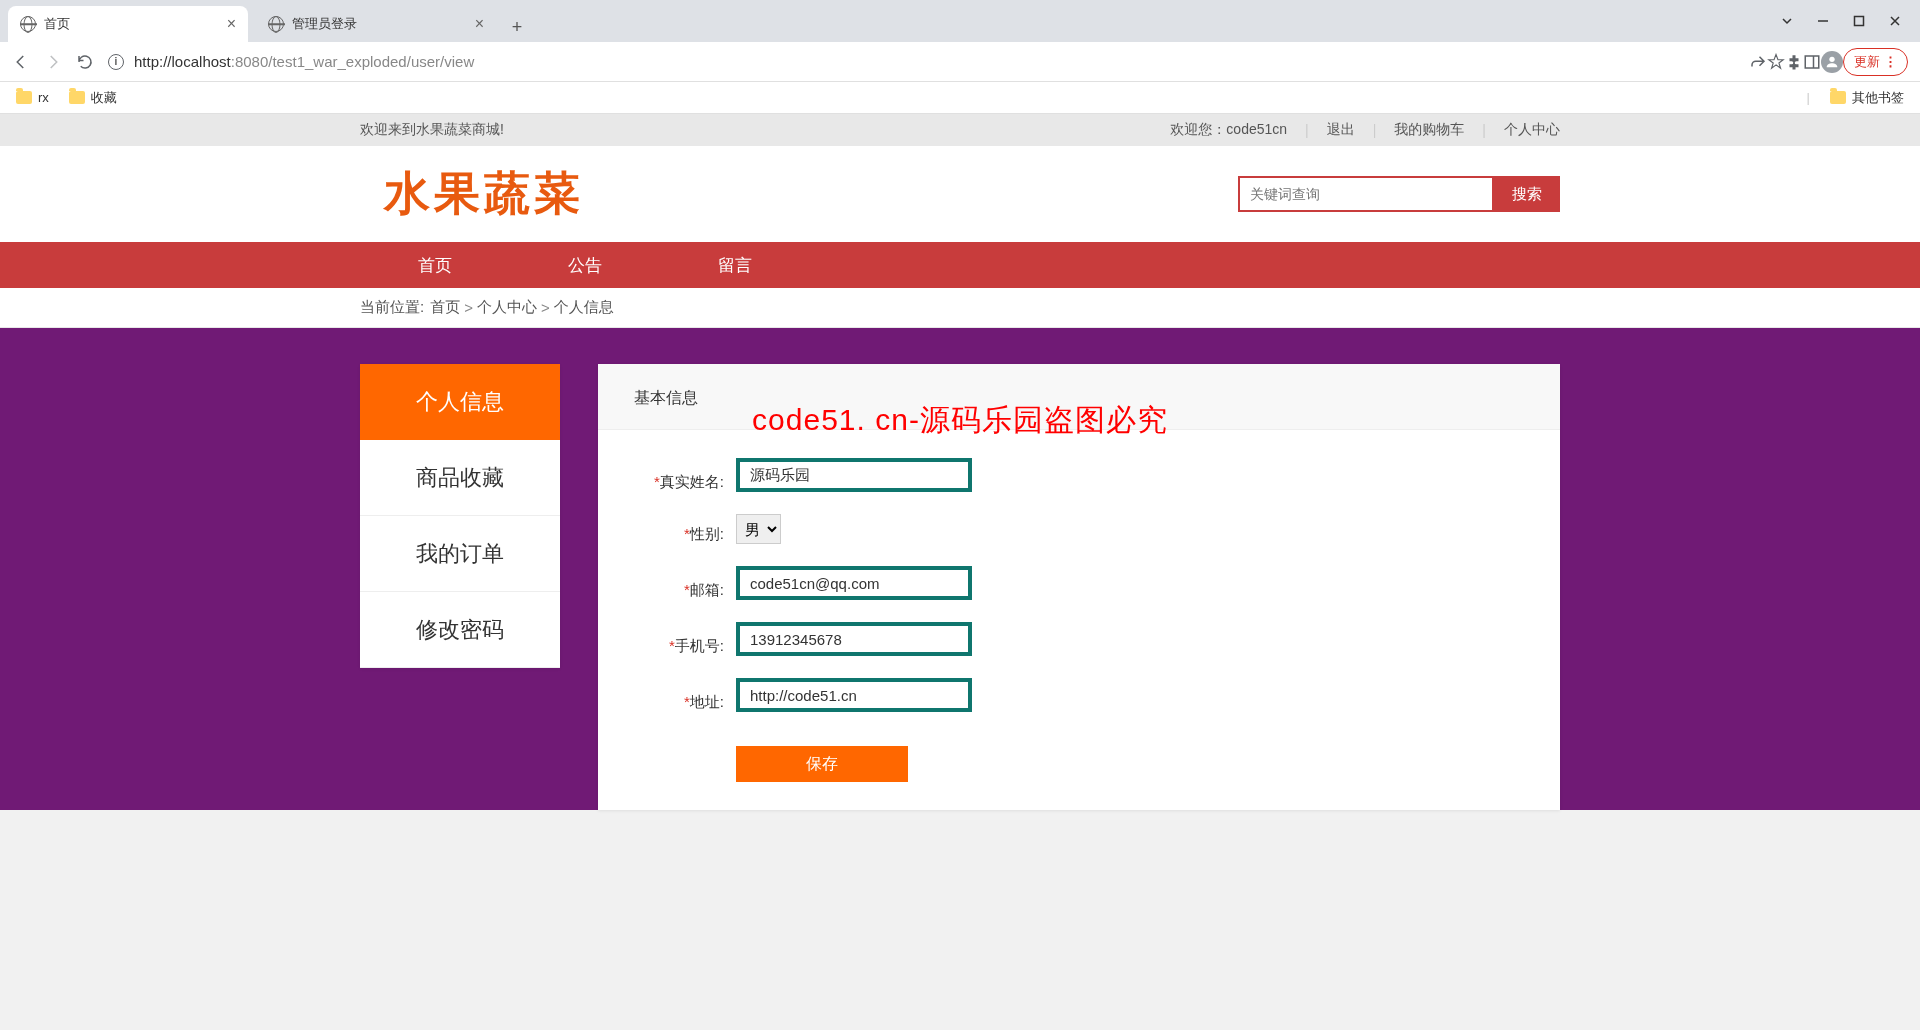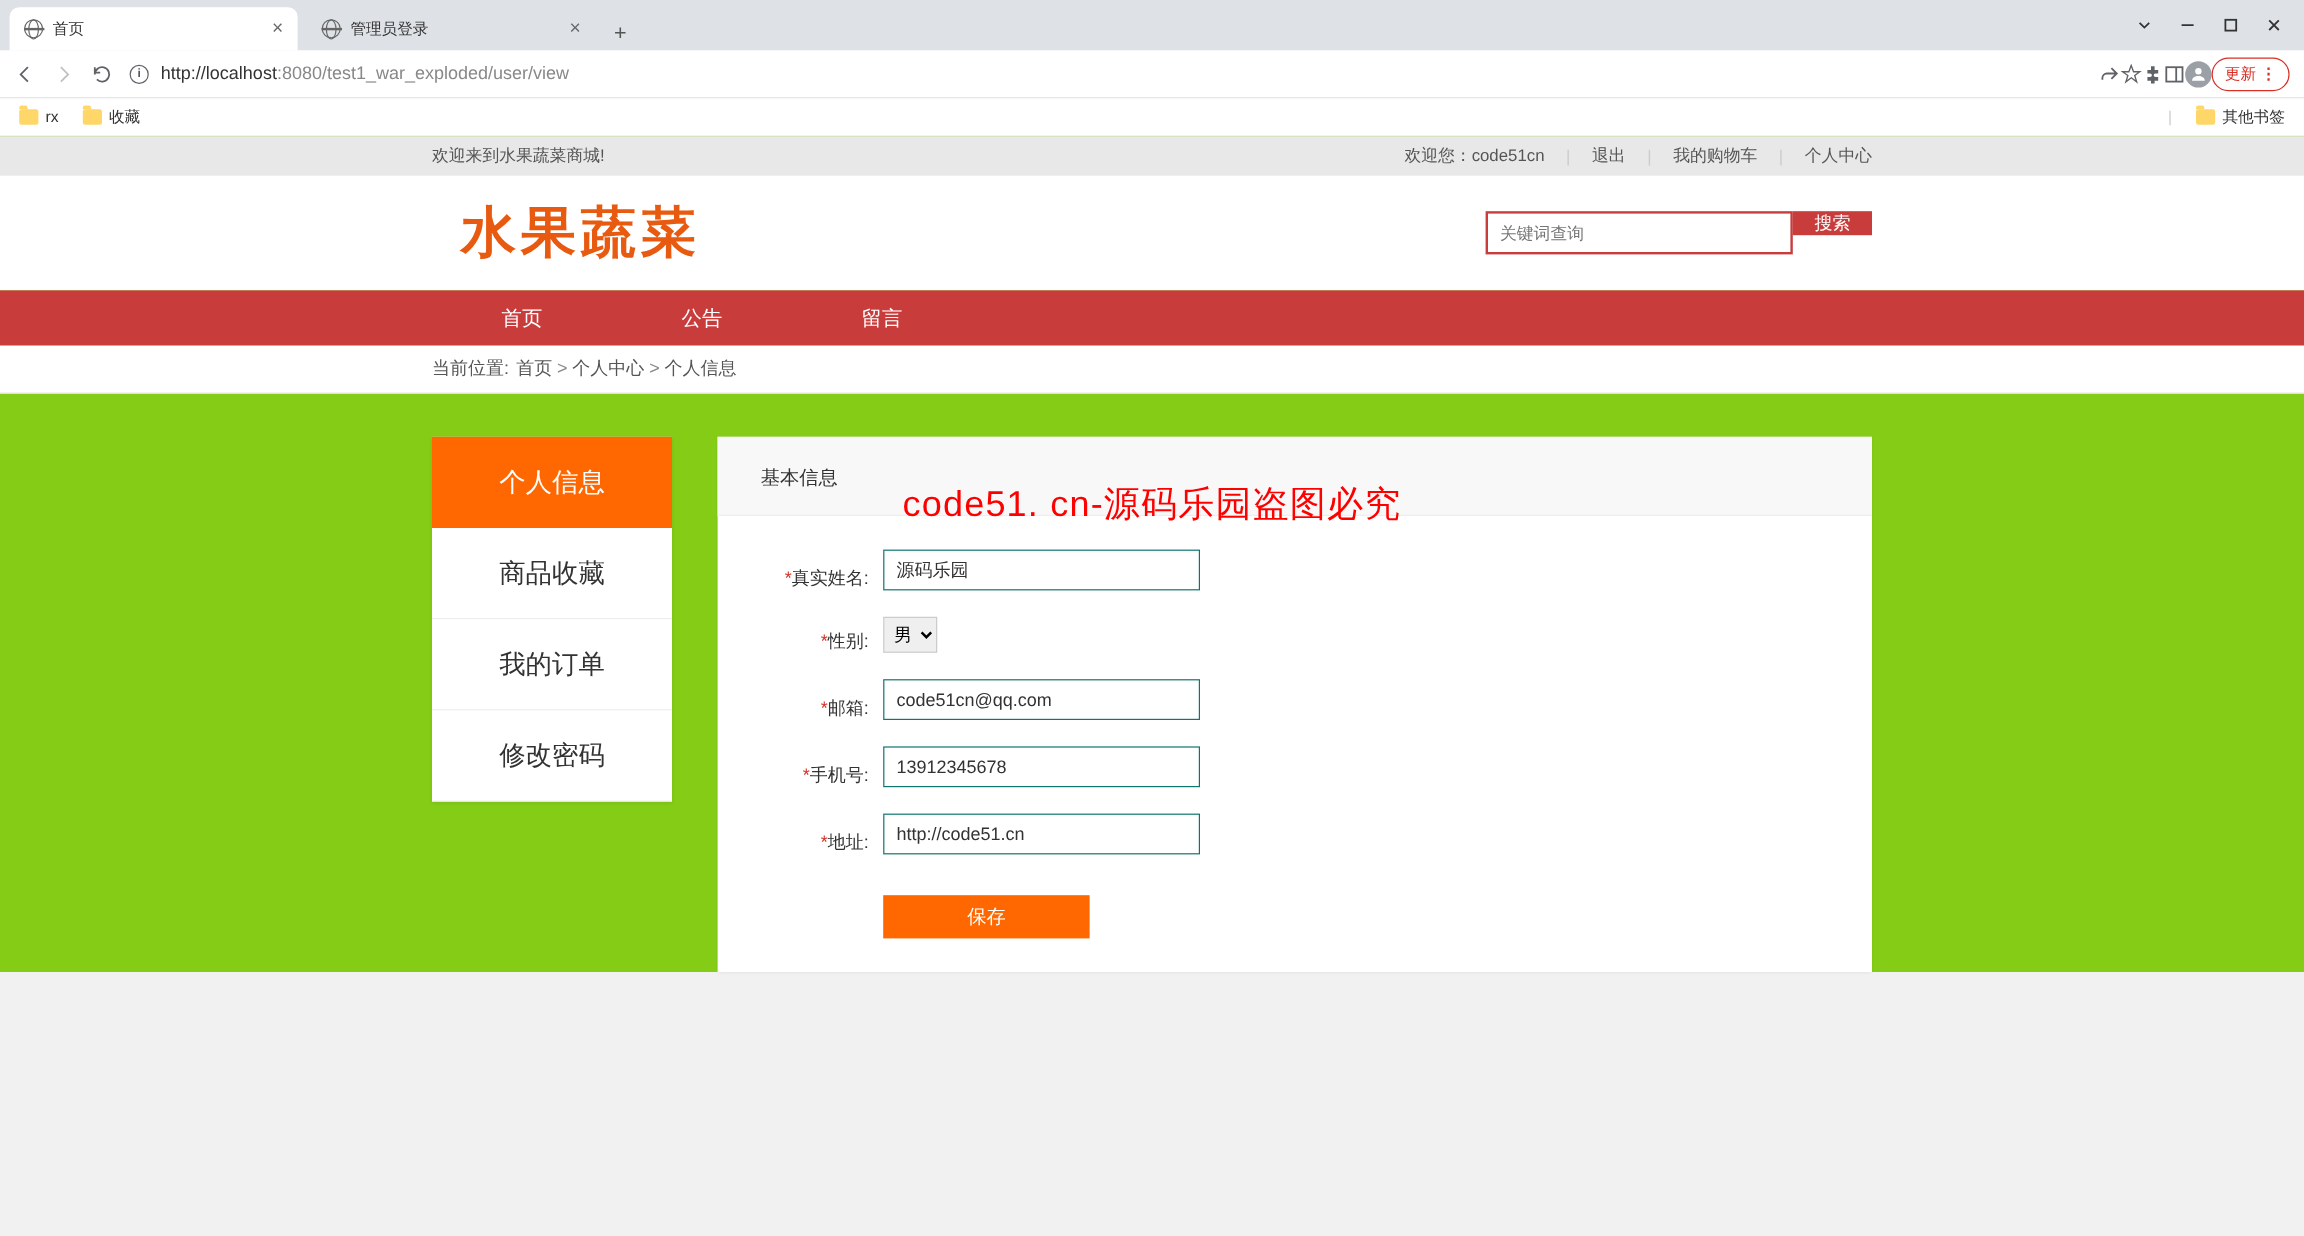--- a/index.html
+++ b/index.html
@@ -21,50 +21,50 @@
 .url-host{color:#333}
 .url-path{color:#888}
 .bar-right{display:flex;align-items:center;}
 .bar-icon{width:18px;height:18px;cursor:pointer;color:#5f6368}
 .update-btn{border:1px solid #d93025;color:#d93025;padding:4px 10px;border-radius:14px;font-size:13px;cursor:pointer;display:flex;align-items:center;gap:4px}
 .bookmarks{background:#fff;height:32px;display:flex;align-items:center;padding:0 16px;gap:20px;font-size:13px;color:#333;border-bottom:1px solid #e0e0e0}
 .bm-item{display:flex;align-items:center;gap:6px;cursor:pointer}
 .folder{width:16px;height:13px;background:#ffd768;border-radius:2px;position:relative}
 .folder:before{content:"";position:absolute;top:-3px;left:0;width:7px;height:3px;background:#ffd768;border-radius:2px 2px 0 0}
 .bm-right{margin-left:auto;display:flex;align-items:center;gap:6px}
-.page{background:#84cc16}
+.page{background:#701a75}
 .topbar{background:#e8e8e8;height:32px}
 .topbar-in{width:1200px;margin:0 auto;display:flex;align-items:center;height:100%;font-size:14px;color:#555}
 .topbar-right{margin-left:auto;display:flex;align-items:center;gap:0}
 .tb-link{padding:0 18px;cursor:pointer;color:#555}
 .tb-sep{color:#ccc}
 .header{background:#fff;height:96px}
 .header-in{width:1200px;margin:0 auto;display:flex;align-items:center;height:100%}
 .logo{font-size:46px;color:#e85a0f;font-family:"STKaiti","KaiTi",serif;font-weight:600;letter-spacing:4px;margin-left:24px}
 .search-box{margin-left:auto;display:flex}
 .search-input{width:256px;height:36px;border:2px solid #c83c3c;padding:0 10px;font-size:14px;outline:none}
-.search-btn{width:66px;height:20px;background:#c83c3c;color:#fff;border:none;font-size:15px;cursor:pointer}
+.search-btn{width:66px;height:36px;background:#c83c3c;color:#fff;border:none;font-size:15px;cursor:pointer}
 .navbar{background:#c83c3c;height:46px}
 .navbar-in{width:1200px;margin:0 auto;display:flex;height:100%}
 .nav-item{padding:0 58px;display:flex;align-items:center;color:#fff;font-size:17px;cursor:pointer}
 .crumb{background:#fff;height:40px;border-bottom:1px solid #e8e8e8}
 .crumb-in{width:1200px;margin:0 auto;display:flex;align-items:center;height:100%;font-size:15px;color:#555}
 .crumb-link{cursor:pointer}
 .crumb-sep{margin:0 4px;color:#888}
 .content{width:1200px;margin:36px auto 0;display:flex;gap:38px;align-items:flex-start}
 .side{width:200px;background:#fff;box-shadow:0 1px 3px rgba(0,0,0,0.08)}
 .side-item{height:76px;display:flex;align-items:center;justify-content:center;font-size:22px;color:#333;cursor:pointer;border-bottom:1px solid #eee}
 .side-item.active{background:#ff6700;color:#fff;border:none}
 .main{flex:1;background:#fff;box-shadow:0 1px 3px rgba(0,0,0,0.08);padding:0;min-height:440px;position:relative}
 .main-title{font-size:16px;color:#333;padding:24px 36px 20px;border-bottom:1px solid #eee;background:#f8f8f8}
 .form{padding:28px 36px}
 .row{display:flex;align-items:flex-end;margin-bottom:22px}
 .lbl{width:90px;text-align:right;font-size:15px;color:#333;margin-right:12px}
 .req{color:#d93025}
-.inp{width:264px;height:34px;border:1px solid #0f766e;padding:0 10px;font-size:15px;color:#333;outline:none}
+.inp{width:236px;height:34px;border:4px solid #0f766e;padding:0 10px;font-size:15px;color:#333;outline:none}
 .sel{height:30px;border:1px solid #ccc;font-size:15px;padding:0 4px}
 .save-btn{width:172px;height:36px;background:#ff6700;color:#fff;border:none;font-size:16px;cursor:pointer;margin-left:102px;margin-top:12px}
 .watermark{position:absolute;left:50%;top:400px;transform:translateX(-50%);font-size:30px;color:#ff0000;white-space:nowrap;pointer-events:none;z-index:99;font-weight:500;letter-spacing:1px}
 .avatar{width:22px;height:22px;border-radius:50%;background:#9aa0a6;display:flex;align-items:center;justify-content:center}
 </style>
 </head>
 <body>
 
 <div class="chrome-top">
   <div class="tab">

